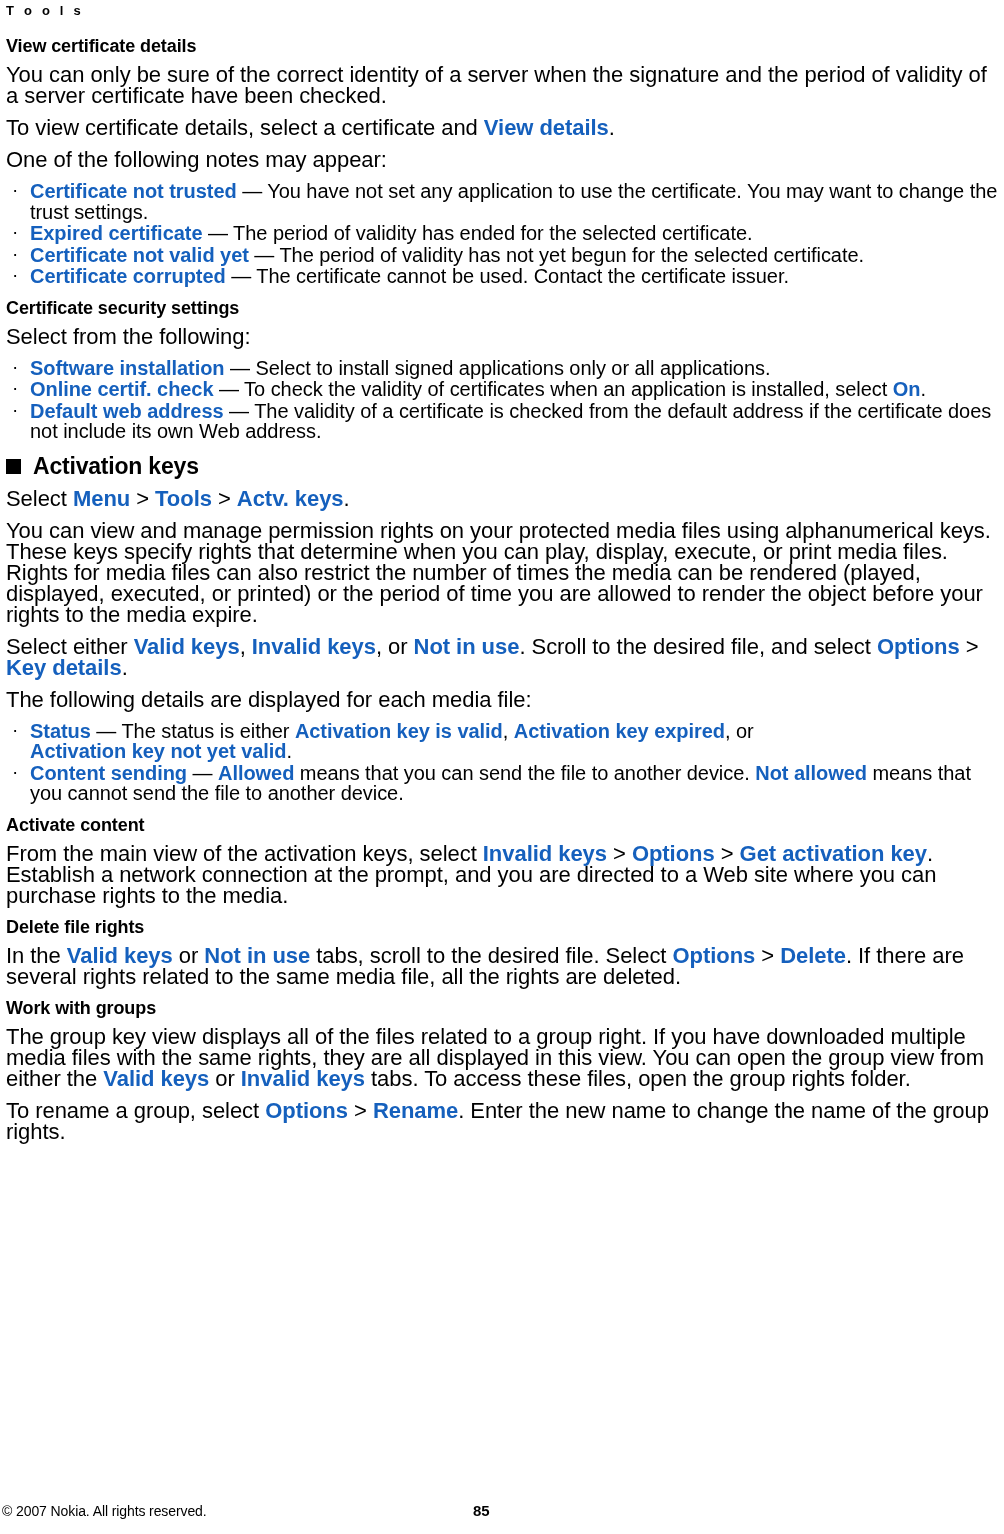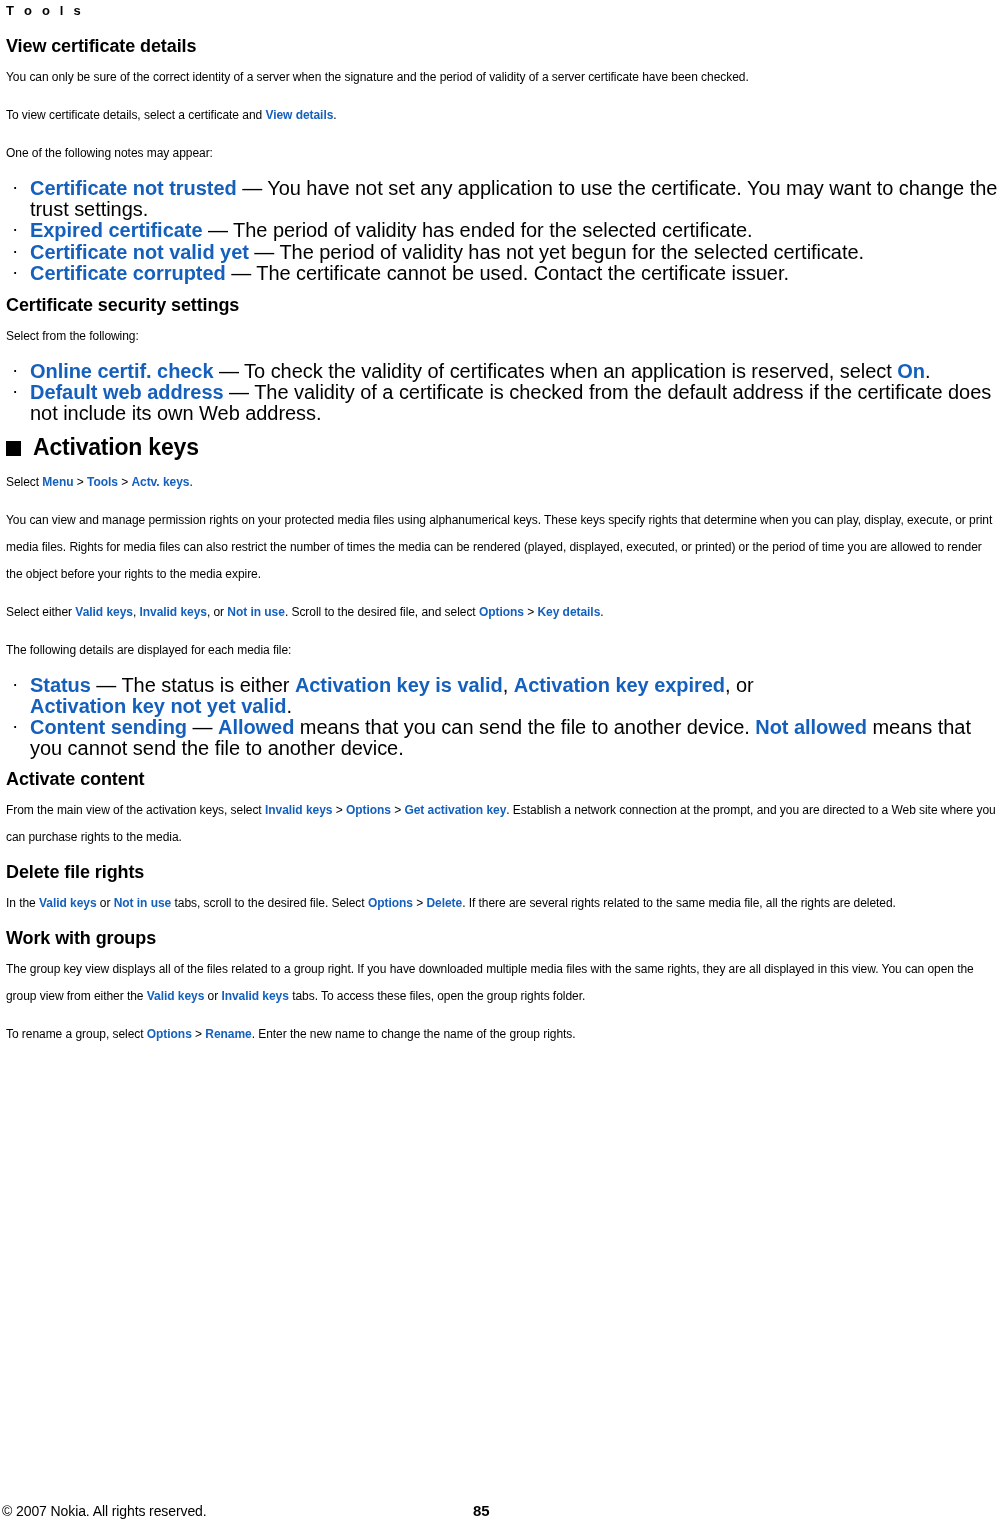--- a/index.html
+++ b/index.html
@@ -64,22 +64,22 @@
     display: inline-block;
     width: 15px;
     height: 15px;
     background: #000;
     margin-right: 12px;
     flex: 0 0 auto;
     position: relative;
     top: 1px;
   }
   p.body {
-    font-size: 12px;
-    line-height: 27px;
+    font-size: 22px;
+    line-height: 21px;
     margin: 0 8px 11px 0;
     letter-spacing: -0.05px;
     text-align: left;
   }
 
   ul.bl {
     list-style: none;
     margin: 0 0 11px 0;
     padding: 0;
   }
@@ -168,21 +168,22 @@
       <li><span class="lnk">Expired certificate</span><span> — The period of validity has ended for the selected certificate.</span></li>
       <li><span class="lnk">Certificate not valid yet</span><span> — The period of validity has not yet begun for the selected certificate.</span></li>
       <li><span class="lnk">Certificate corrupted </span><span> — The certificate cannot be used. Contact the certificate issuer.</span></li>
     </ul>
 
     <h3 class="h-sub">Certificate security settings</h3>
 
     <p class="body">Select from the following:</p>
 
     <ul class="bl">
-      <li><span class="lnk">Online certif. check</span><span> — To check the validity of certificates when an application is reserved, select </span><span class="lnk">On</span><span>.</span></li>
+      <li><span class="lnk">Software installation</span><span> — Select to install signed applications only or all applications.</span></li>
+      <li><span class="lnk">Online certif. check</span><span> — To check the validity of certificates when an application is installed, select </span><span class="lnk">On</span><span>.</span></li>
       <li><span class="lnk">Default web address</span><span> — The validity of a certificate is checked from the default address if the certificate does not include its own Web address.</span></li>
     </ul>
 
     <h2 class="h-chapter">
       <span class="sq"></span>
         <span>Activation keys</span>
     </h2>
 
     <p class="body">
       <span>Select </span><span class="lnk">Menu</span><span class="sep"> &gt; </span><span class="lnk">Tools</span><span class="sep"> &gt; </span><span class="lnk">Actv. keys</span><span>.</span>

